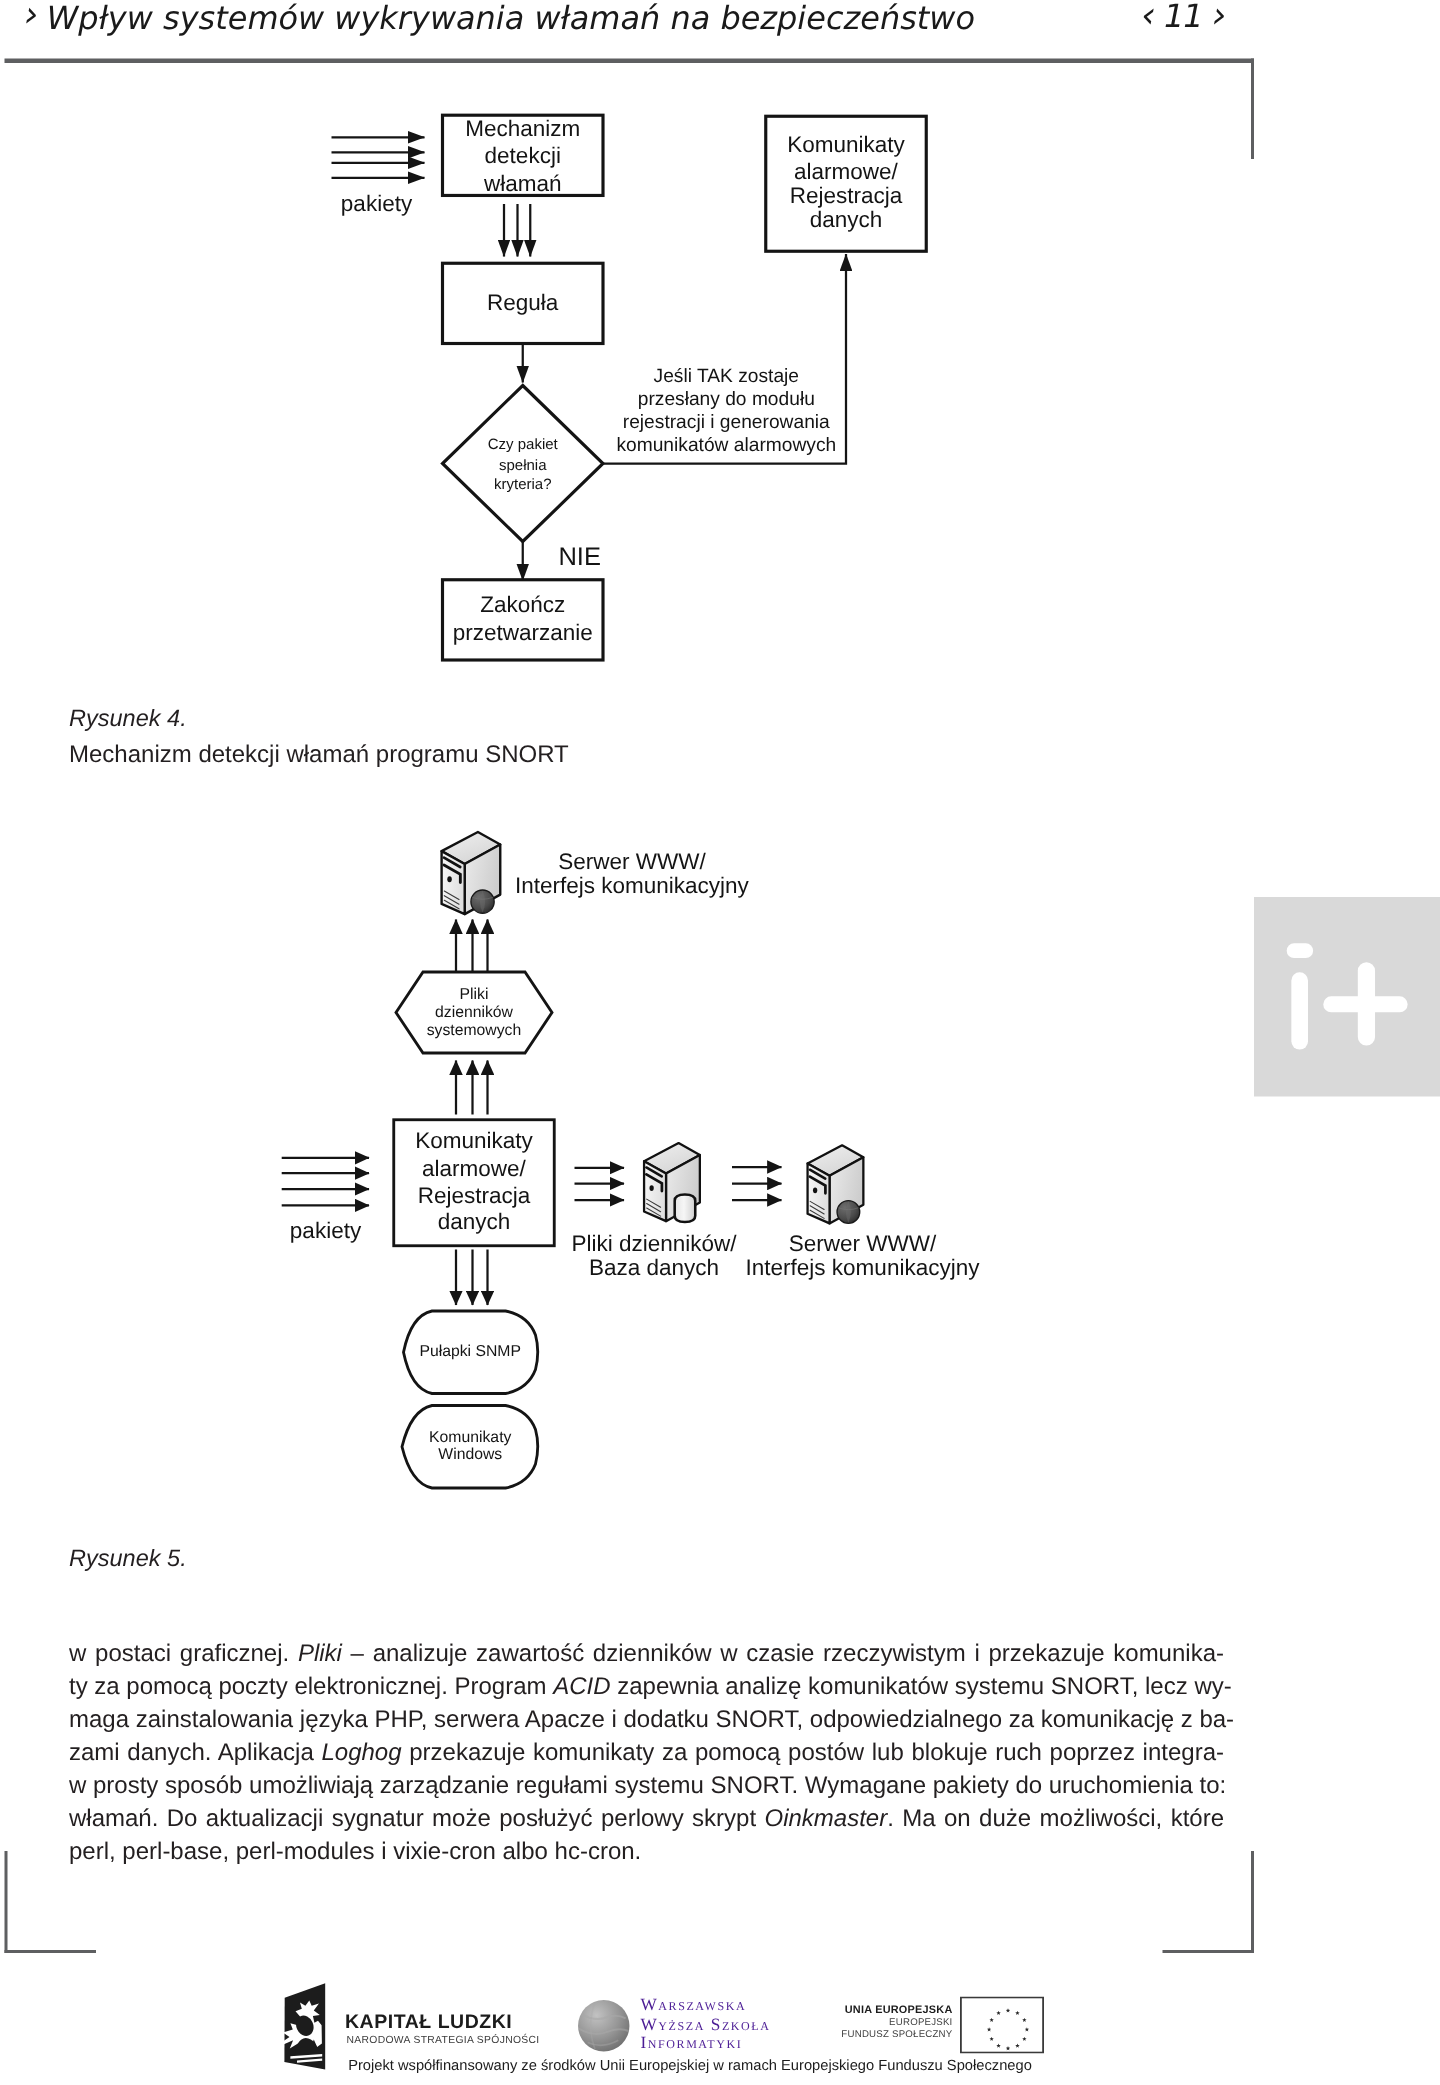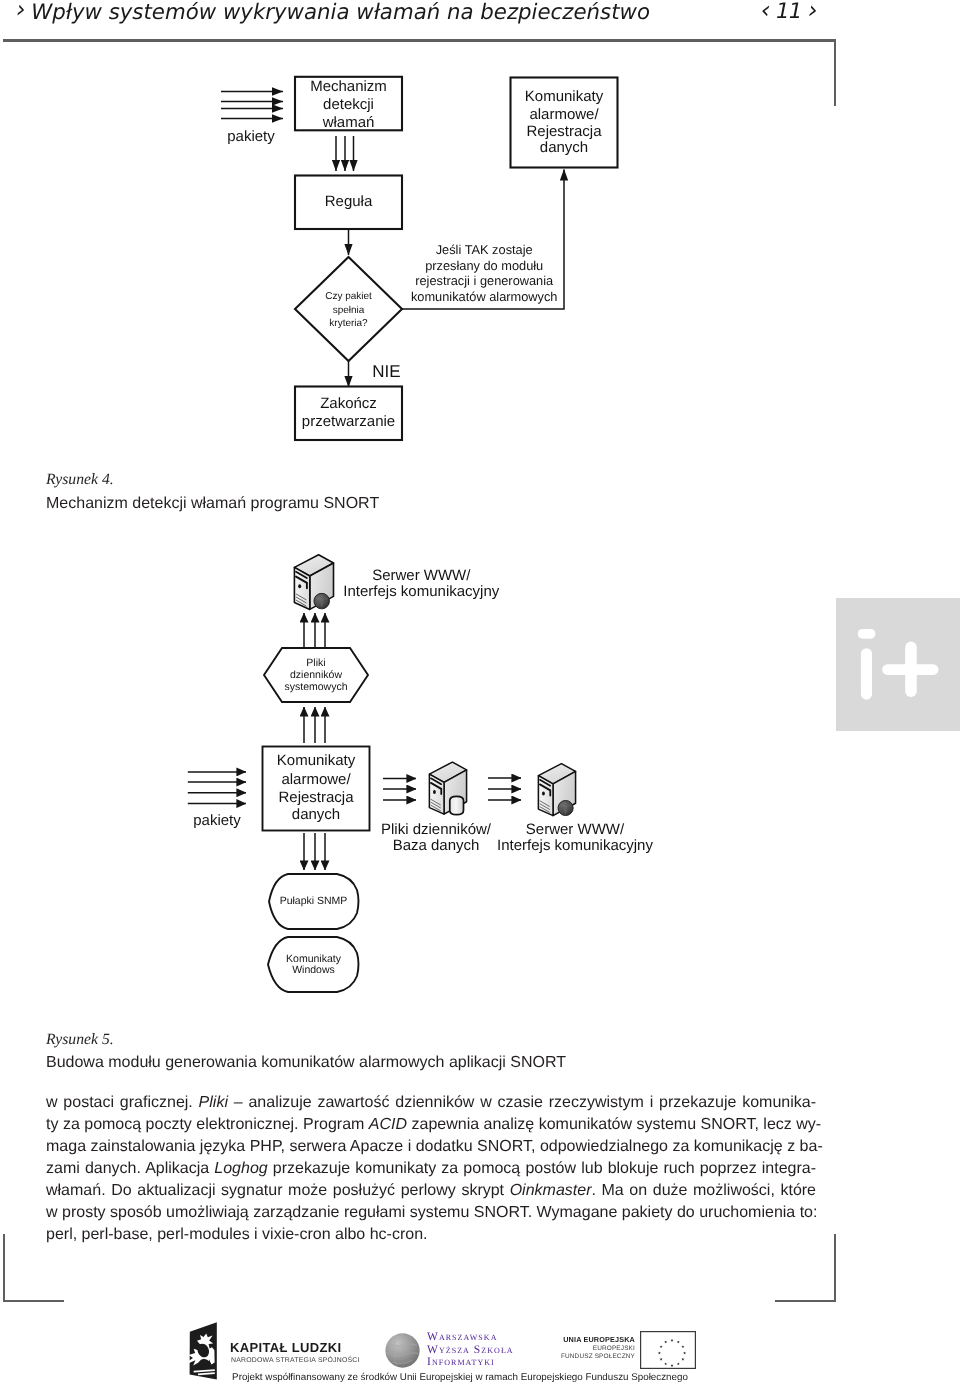--- a/index.html
+++ b/index.html
@@ -18,21 +18,21 @@
   .hdr-title .chev2{font-size:23.5px;position:relative;top:-1.8px;letter-spacing:-1px;}
   .rule-top{position:absolute;left:3px;top:39.4px;width:833px;height:2.2px;background:#5e5f61;}
   .rule-top-v{position:absolute;left:833.8px;top:39.4px;width:2.2px;height:67px;background:#5e5f61;}
   .rule-bl-v{position:absolute;left:3px;top:1234px;width:2.2px;height:67.5px;background:#5e5f61;}
   .rule-bl-h{position:absolute;left:3px;top:1299.8px;width:61px;height:2.2px;background:#5e5f61;}
   .rule-br-v{position:absolute;left:833.8px;top:1234px;width:2.2px;height:67.5px;background:#5e5f61;}
   .rule-br-h{position:absolute;left:775px;top:1299.8px;width:61px;height:2.2px;background:#5e5f61;}
 
   
   .cap{position:absolute;font-family:"Liberation Sans",sans-serif;color:#231f20;}
-  .cap .lbl{font-style:italic;font-size:15.7px;display:block;line-height:inherit;font-family:Liberation Serif, serif;}
+  .cap .lbl{font-style:italic;font-size:15.7px;display:block;line-height:inherit;}
   .cap .txt{font-size:16.0px;display:block;line-height:inherit;}
 
   
   .body-txt{position:absolute;left:46px;top:1092px;width:770px;
             font-family:"Liberation Sans",sans-serif;font-size:16px;color:#231f20;}
   .body-txt i{font-style:italic;}
   .bl{display:block;width:770px;height:22px;line-height:22px;text-align:justify;
       text-align-last:justify;white-space:nowrap;}
   .bl.last{text-align-last:left;}
 
@@ -273,30 +273,29 @@
     <g>
       <use href="#pc" x="368" y="222" width="39" height="56"></use>
       <use href="#globe" x="387.4" y="259.8" width="16.4" height="16.4"></use>
     </g>
     <text x="405" y="293.9" text-anchor="middle" class="f5t">Serwer WWW/</text>
     <text x="405" y="309.7" text-anchor="middle" class="f5t">Interfejs komunikacyjny</text>
   </svg>
 
   <div class="cap" style="left:46px;top:1028px;line-height:23px;">
     <span class="lbl">Rysunek 5.</span>
-    <span class="txt">Budowa modułu generowania komunikatów alarmowych aplikacji SNORT</span>
   </div>
 
   <div class="body-txt" id="bodypara">
       <span class="bl">w postaci graficznej. <i>Pliki</i> – analizuje zawartość dzienników w czasie rzeczywistym i przekazuje komunika-</span>
       <span class="bl">ty za pomocą poczty elektronicznej. Program <i>ACID</i> zapewnia analizę komunikatów systemu SNORT, lecz wy-</span>
       <span class="bl">maga zainstalowania języka PHP, serwera Apacze i dodatku SNORT, odpowiedzialnego za komunikację z ba-</span>
       <span class="bl">zami danych. Aplikacja <i>Loghog</i> przekazuje komunikaty za pomocą postów lub blokuje ruch poprzez integra-</span>
+      <span class="bl">w prosty sposób umożliwiają zarządzanie regułami systemu SNORT. Wymagane pakiety do uruchomienia to:</span>
       <span class="bl">włamań. Do aktualizacji sygnatur może posłużyć perlowy skrypt <i>Oinkmaster</i>. Ma on duże możliwości, które</span>
-      <span class="bl">w prosty sposób umożliwiają zarządzanie regułami systemu SNORT. Wymagane pakiety do uruchomienia to:</span>
       <span class="bl last">perl, perl-base, perl-modules i vixie-cron albo hc-cron.</span>
     </div>
 
   <div class="badge">
     <svg width="124" height="132" viewBox="0 0 124 132">
       <rect x="21.8" y="30.9" width="17.6" height="9.8" rx="4.9" fill="#fff"></rect>
       <rect x="24.9" y="50.2" width="11.1" height="51.5" rx="5.5" fill="#fff"></rect>
       <rect x="69.2" y="43.5" width="11.5" height="55.5" rx="5.7" fill="#fff"></rect>
       <rect x="46.2" y="66.2" width="56.2" height="10.7" rx="5.3" fill="#fff"></rect>
     </svg>

